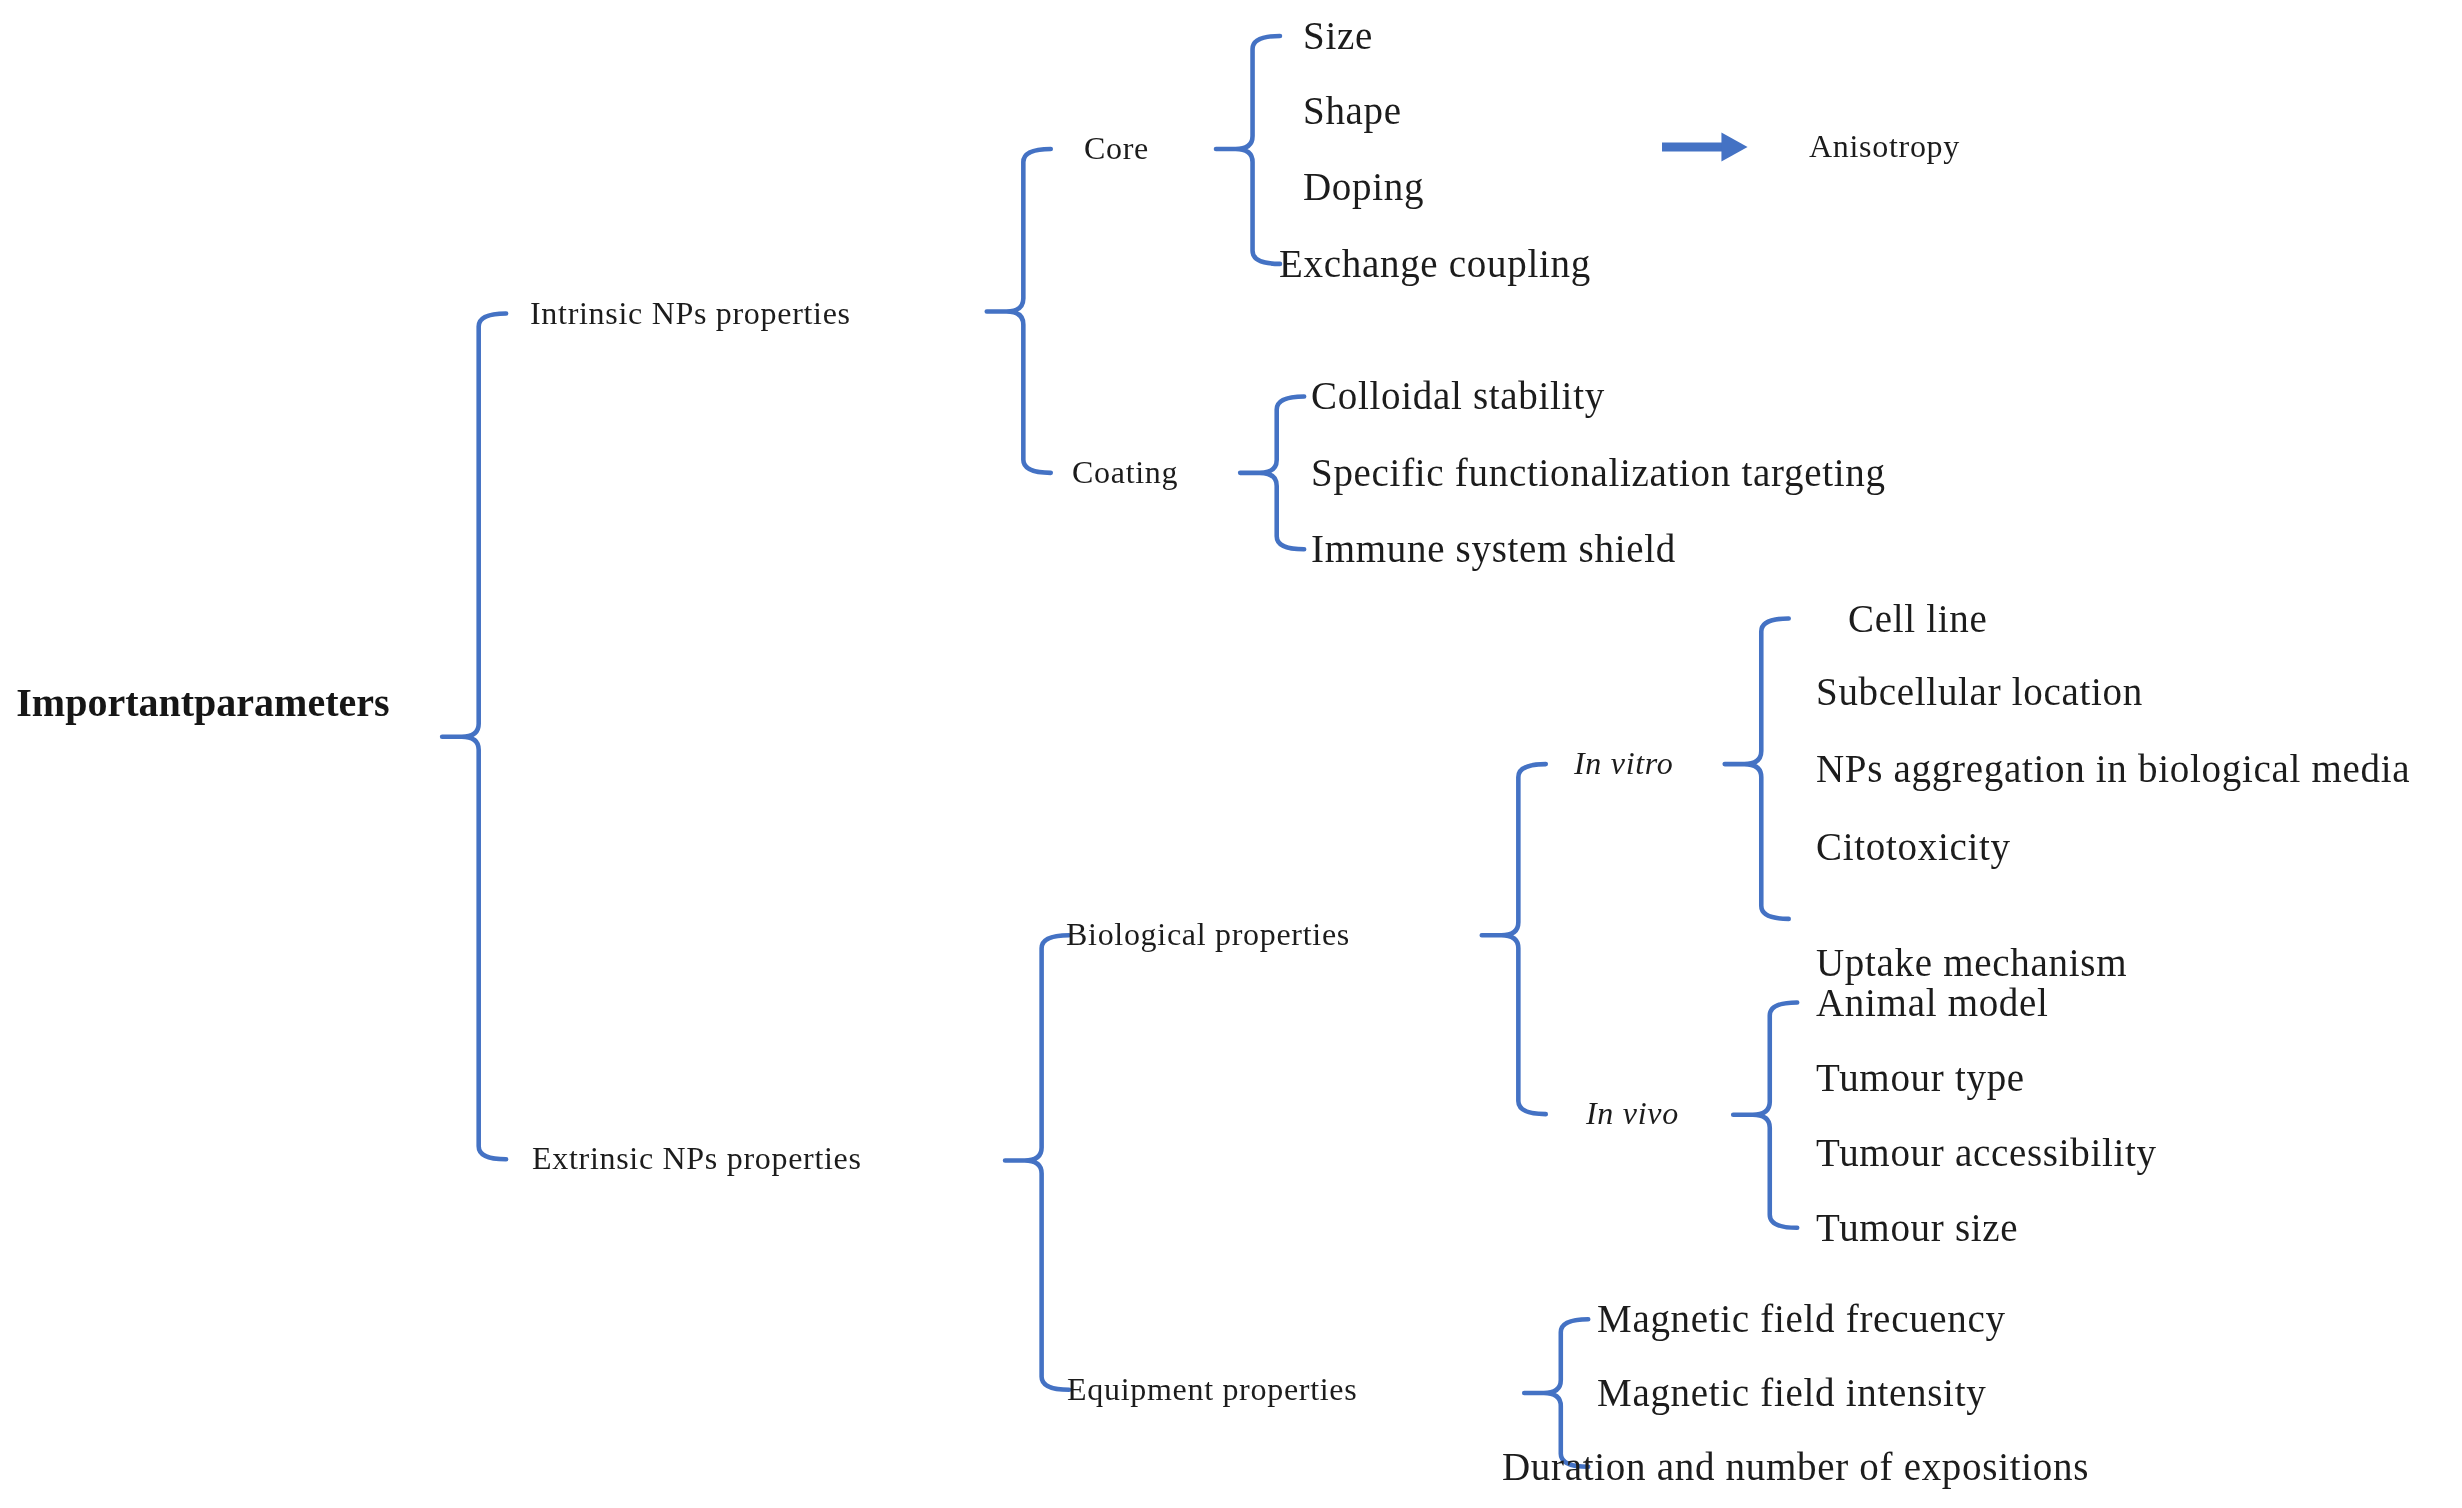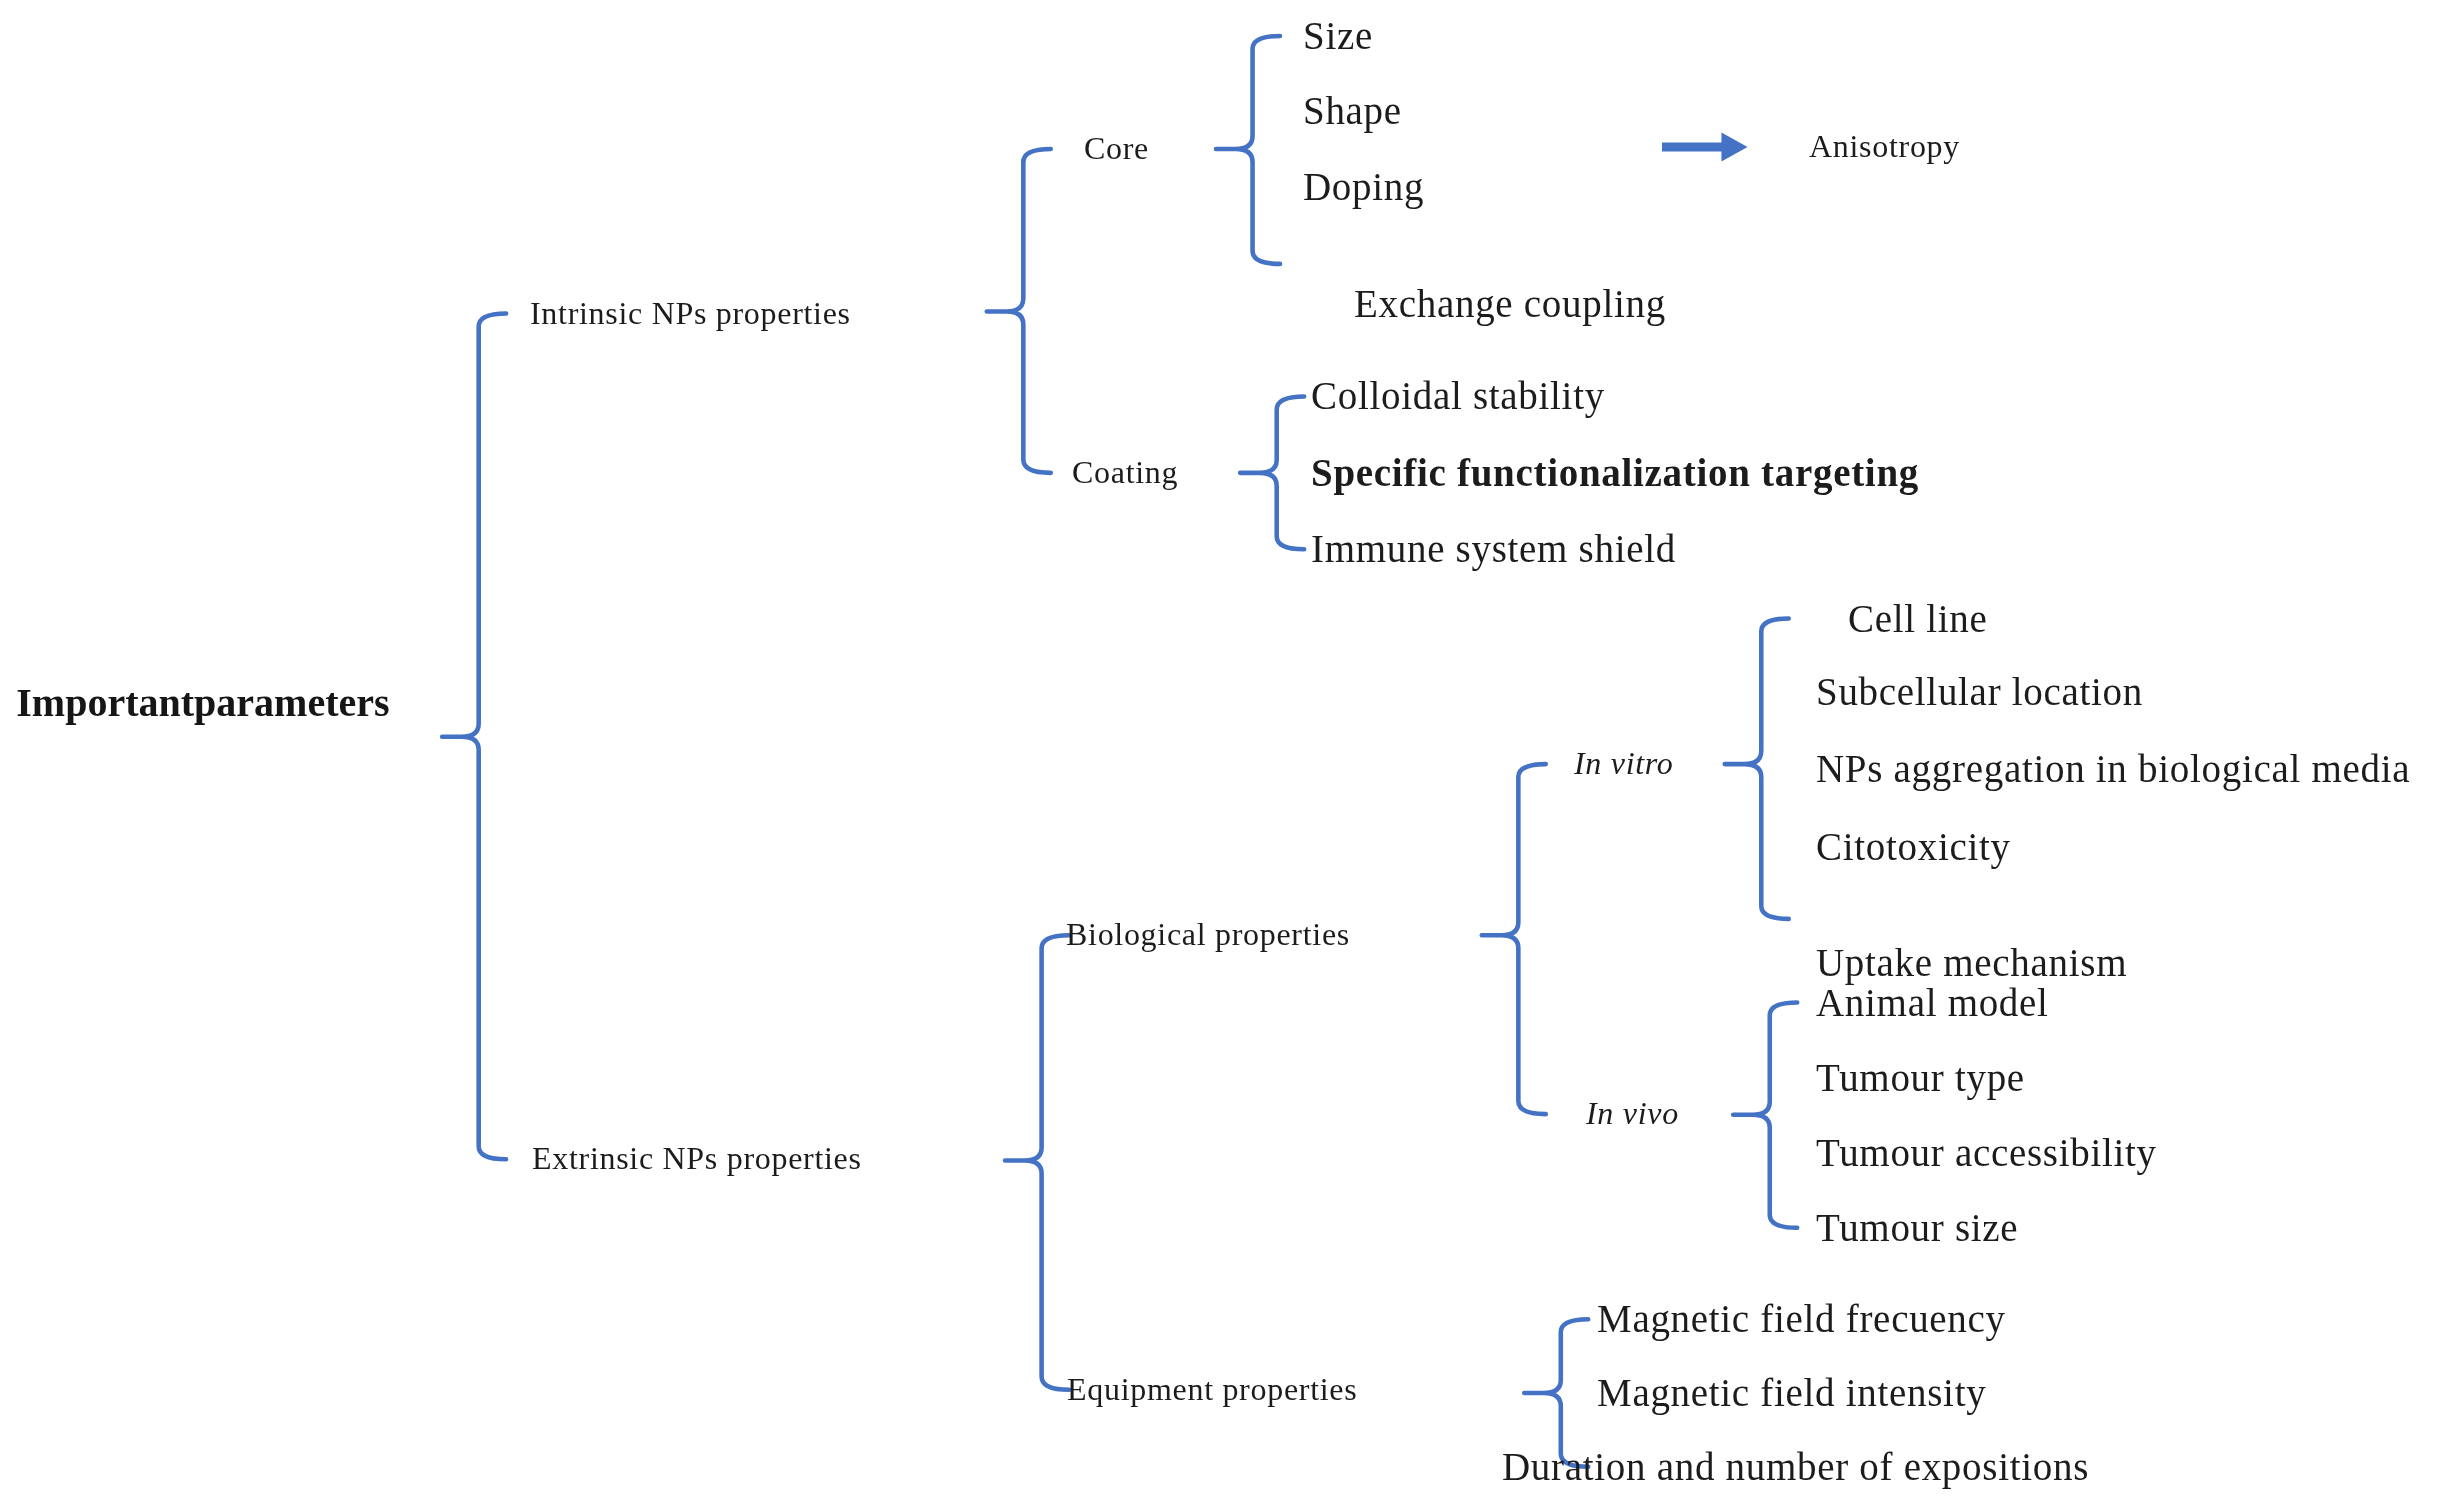--- a/index.html
+++ b/index.html
@@ -73,23 +73,23 @@
   <div class="node-label" style="left:1072px;top:473px">Coating</div>
   <div class="node-label" style="left:1066px;top:935px">Biological properties</div>
   <div class="node-label" style="left:1067px;top:1390px">Equipment properties</div>
   <div class="node-label italic" style="left:1574px;top:764px">In vitro</div>
   <div class="node-label italic" style="left:1586px;top:1114px">In vivo</div>
   <div class="node-label" style="left:1809px;top:147px">Anisotropy</div>
 
 <div class="leaf-label" style="left: 1303px; top: 36px;">Size</div>
     <div class="leaf-label" style="left: 1303px; top: 111px;">Shape</div>
     <div class="leaf-label" style="left: 1303px; top: 187px;">Doping</div>
-    <div class="leaf-label" style="left: 1354px; top: 264px; margin-top: 40px;">Exchange coupling</div>
+    <div class="leaf-label" style="left: 1279px; top: 264px;">Exchange coupling</div>
     <div class="leaf-label" style="left: 1311px; top: 396px;">Colloidal stability</div>
-    <div class="leaf-label" style="left: 1311px; top: 473px; font-weight: bold;">Specific functionalization targeting</div>
+    <div class="leaf-label" style="left: 1311px; top: 473px;">Specific functionalization targeting</div>
     <div class="leaf-label" style="left: 1311px; top: 549px;">Immune system shield</div>
     <div class="leaf-label" style="left: 1816px; top: 619px; margin-left: 32px;">Cell line</div>
     <div class="leaf-label" style="left: 1816px; top: 692px;">Subcellular location</div>
     <div class="leaf-label" style="left: 1816px; top: 769px;">NPs aggregation in biological media</div>
     <div class="leaf-label" style="left: 1816px; top: 847px;">Citotoxicity</div>
     <div class="leaf-label" style="left: 1816px; top: 919px; margin-top: 44px;">Uptake mechanism</div>
     <div class="leaf-label" style="left: 1816px; top: 1003px;">Animal model</div>
     <div class="leaf-label" style="left: 1816px; top: 1078px;">Tumour type</div>
     <div class="leaf-label" style="left: 1816px; top: 1153px;">Tumour accessibility</div>
     <div class="leaf-label" style="left: 1816px; top: 1228px;">Tumour size</div>

